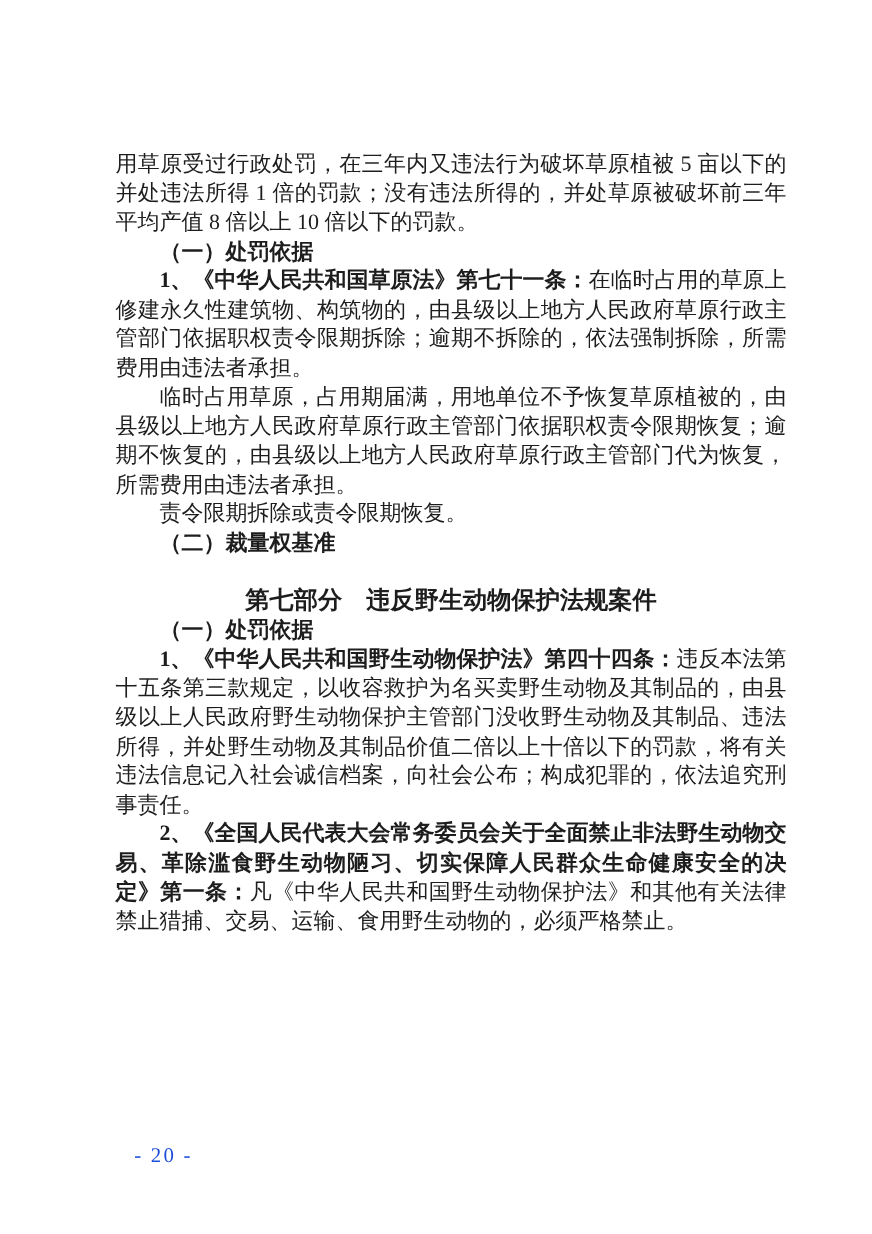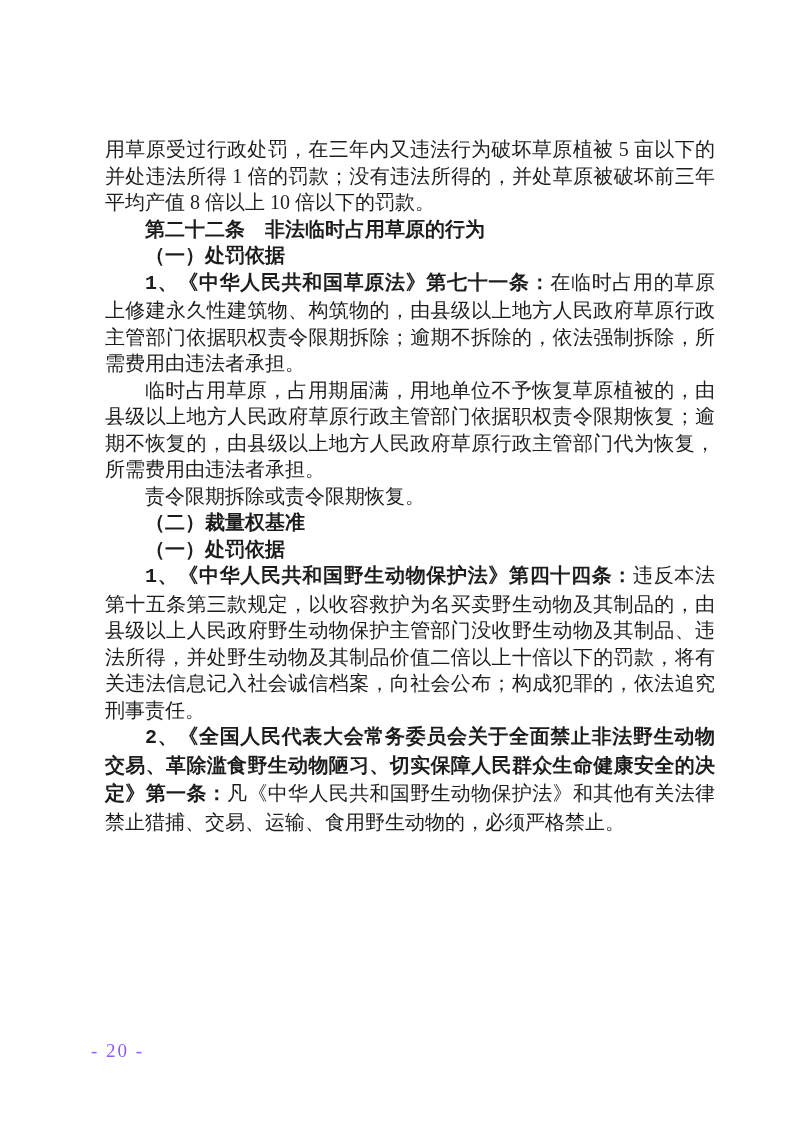--- a/index.html
+++ b/index.html
@@ -26,62 +26,62 @@
     text-align: justify;
     font-family: "Liberation Serif", "DejaVu Serif", serif;
   }
   .content p { margin: 0; padding: 0; }
   .ind { text-indent: 40px; }
   .hei {
     font-family: "Liberation Sans", "DejaVu Sans", sans-serif;
     font-weight: 700;
   }
   .lead {
-    font-family: Liberation Mono, monospace;
+    font-family: Liberation Serif, serif;
     font-weight: 700;
   }
   .part-heading {
     margin-top: 26px !important;
     text-align: center;
     text-indent: 0;
     font-weight: 700;
     font-size: 22px;
     font-family: "Liberation Serif", "DejaVu Serif", serif;
   }
   .pagenum {
     position: absolute;
-    left: 91px;
+    left: 122px;
     top: 1040px;
     font-size: 19px;
-    color: #8b5cf6;
+    color: #1d4ed8;
     letter-spacing: 2px;
     font-family: "Liberation Serif", "DejaVu Serif", serif;
   }
 </style>
 </head>
 <body>
 
 <div class="page">
   <div class="content">
 
     <p><span>用草原受过行政处罚，在三年内又违法行为破坏草原植被 5 亩以下的并处违法所得 1 倍的罚款；没有违法所得的，并处草原被破坏前三年平均产值 8 倍以上 10 倍以下的罚款。</span></p>
 
 
-    <p class="ind hei"><span>第二十二条　非法临时占用草原的行为</span></p>
 
     <p class="ind hei"><span>（一）处罚依据</span></p>
 
     <p class="ind"><span class="lead">1、《中华人民共和国草原法》第七十一条：</span><span>在临时占用的草原上修建永久性建筑物、构筑物的，由县级以上地方人民政府草原行政主管部门依据职权责令限期拆除；逾期不拆除的，依法强制拆除，所需费用由违法者承担。</span></p>
 
     <p class="ind"><span>临时占用草原，占用期届满，用地单位不予恢复草原植被的，由县级以上地方人民政府草原行政主管部门依据职权责令限期恢复；逾期不恢复的，由县级以上地方人民政府草原行政主管部门代为恢复，所需费用由违法者承担。</span></p>
 
     <p class="ind"><span>责令限期拆除或责令限期恢复。</span></p>
 
     <p class="ind hei"><span>（二）裁量权基准</span></p>
 
+    <p class="part-heading"><span>第七部分　违反野生动物保护法规案件</span></p>
 
 
     <p class="ind hei"><span>（一）处罚依据</span></p>
 
     <p class="ind"><span class="lead">1、《中华人民共和国野生动物保护法》第四十四条：</span><span>违反本法第十五条第三款规定，以收容救护为名买卖野生动物及其制品的，由县级以上人民政府野生动物保护主管部门没收野生动物及其制品、违法所得，并处野生动物及其制品价值二倍以上十倍以下的罚款，将有关违法信息记入社会诚信档案，向社会公布；构成犯罪的，依法追究刑事责任。</span></p>
 
     <p class="ind"><span class="lead">2、《全国人民代表大会常务委员会关于全面禁止非法野生动物交易、革除滥食野生动物陋习、切实保障人民群众生命健康安全的决定》第一条：</span><span>凡《中华人民共和国野生动物保护法》和其他有关法律禁止猎捕、交易、运输、食用野生动物的，必须严格禁止。</span></p>
 
   </div>
 

